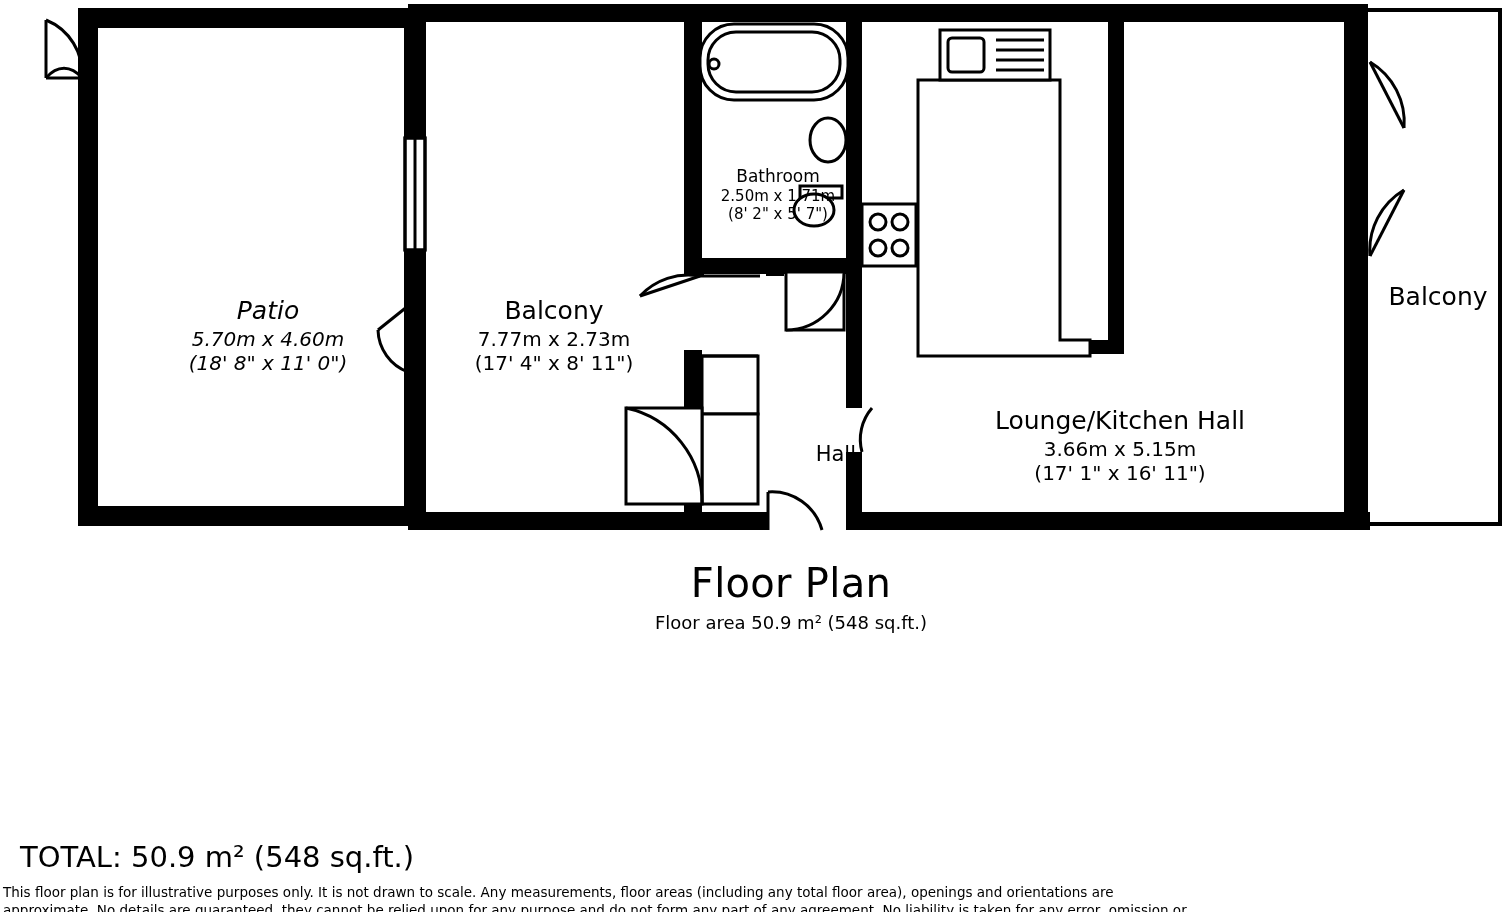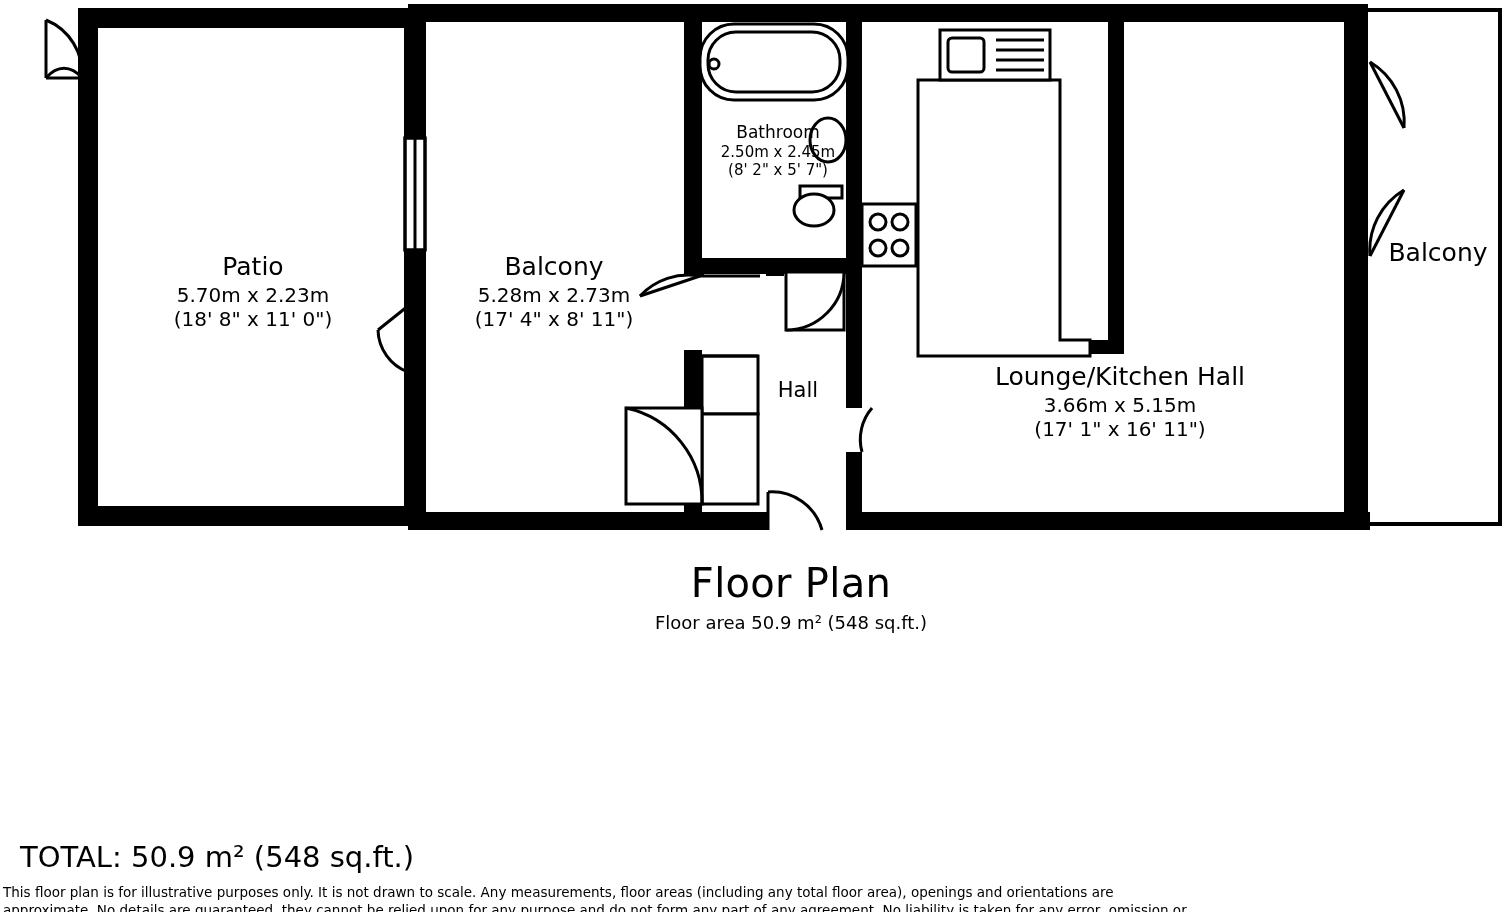--- a/index.html
+++ b/index.html
@@ -20,20 +20,21 @@
     left: 0;
     top: 0;
     width: 1512px;
     height: 912px;
   }
   .label {
     position: absolute;
     text-align: center;
     line-height: 1.22;
     white-space: nowrap;
+    margin-top: 44px;
   }
   .room-name {
     font-size: 25px;
   }
   .room-dims {
     font-size: 20px;
   }
   .small-name {
     font-size: 17px;
   }
@@ -200,39 +201,39 @@
       <path d="M626 408 A 96 96 0 0 1 702 504"></path>
     </g>
 
     <g fill="#ffffff" stroke="#000000" stroke-width="3">
       <rect x="786" y="272" width="58" height="58"></rect>
       <path d="M786 330 A 58 58 0 0 0 844 272"></path>
     </g>
 
   </svg>
 
-  <div class="label" style="left:128px; top:252px; width:250px;">
+  <div class="label" style="left:143px; top:252px; width:250px;font-style:italic;">
     <div class="room-name">Patio</div>
-    <div class="room-dims">5.70m x 2.23m</div>
+    <div class="room-dims">5.70m x 4.60m</div>
     <div class="room-dims">(18' 8" x 11' 0")</div>
   </div>
 
   <div class="label" style="left:428px; top:252px; width:252px;">
     <div class="room-name">Balcony</div>
-    <div class="room-dims">5.28m x 2.73m</div>
+    <div class="room-dims">7.77m x 2.73m</div>
     <div class="room-dims">(17' 4" x 8' 11")</div>
   </div>
 
   <div class="label" style="left:678px; top:122px; width:200px;">
     <div class="small-name">Bathroom</div>
-    <div class="small-dims">2.50m x 2.45m</div>
+    <div class="small-dims">2.50m x 1.71m</div>
     <div class="small-dims">(8' 2" x 5' 7")</div>
   </div>
 
-  <div class="label" style="left:740px; top:378px; width:116px;">
+  <div class="label" style="left:740px; top:398px; width:116px;text-align:right;">
     <div class="small-name" style="font-size:21px;">Hall</div>
   </div>
 
   <div class="label" style="left:960px; top:362px; width:320px;">
     <div class="room-name">Lounge/Kitchen Hall</div>
     <div class="room-dims">3.66m x 5.15m</div>
     <div class="room-dims">(17' 1" x 16' 11")</div>
   </div>
 
   <div class="label" style="left:1374px; top:238px; width:128px;">

